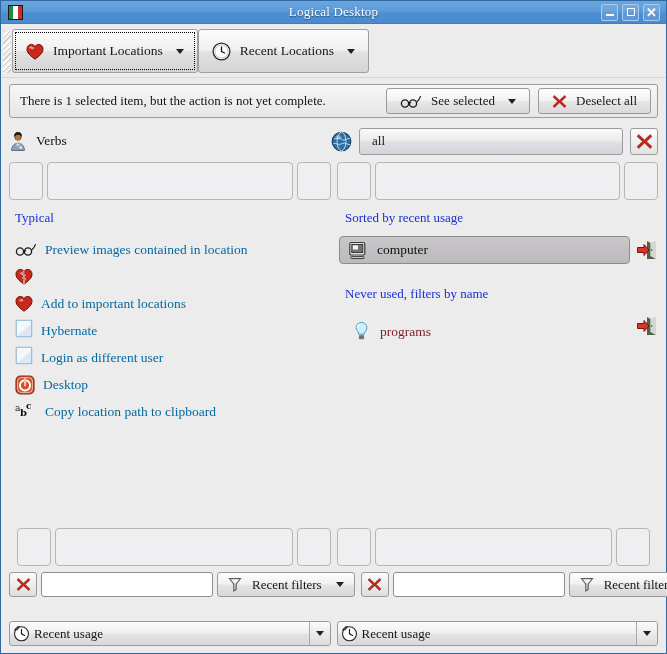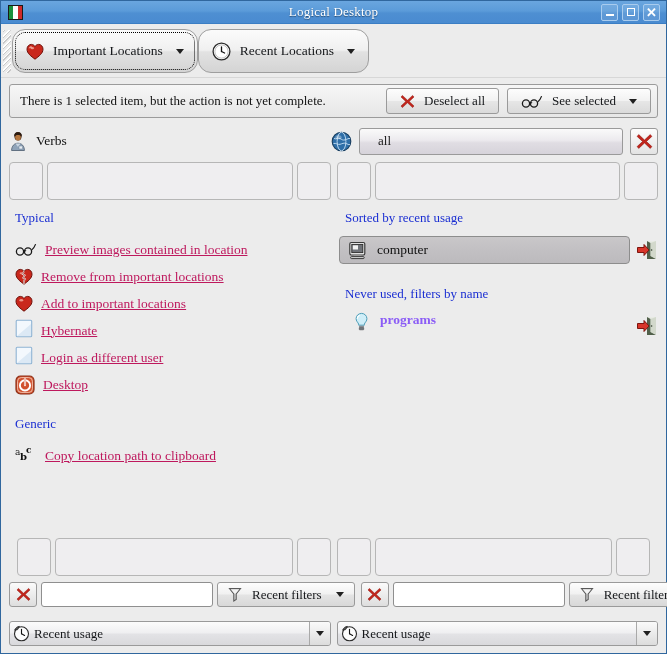--- a/index.html
+++ b/index.html
@@ -56,21 +56,21 @@
   }
   .grip{
     width:8px;margin:3px 1px 4px 2px;flex:0 0 8px;
     background:repeating-linear-gradient(135deg,#ffffff 0 1px,#c9c9c9 1px 2px,#ececec 2px 4px);
     border-radius:1px;
   }
   .tab{
     display:flex;align-items:center;gap:9px;
     padding:0 13px;margin:2px 0 4px 0;
     min-width:150px;box-sizing:border-box;
-    border:1px solid #9e9e9e;border-radius:13px;
+    border:1px solid #9e9e9e;border-radius:3px;
     background:linear-gradient(to bottom,#fbfbfb 0%,#f0f0f0 48%,#e2e2e2 52%,#d4d4d4 100%);
     font-size:13.5px;color:#15171a;
   }
   .tab.focused{outline:1px dotted #000;outline-offset:-4px;}
   .tab .lbl{white-space:nowrap;}
   .caret{
     width:0;height:0;border-left:4.5px solid transparent;border-right:4.5px solid transparent;
     border-top:5px solid #202020;margin-left:4px;
   }
 
@@ -104,21 +104,21 @@
     display:flex;align-items:center;flex:0 0 auto;
     margin:9px 8px 0 8px;height:28px;
   }
   .verbs-left{display:flex;align-items:center;gap:9px;width:322px;flex:0 0 322px;}
   .verbs-label{font-size:13.5px;color:#111;}
   .verbs-right{display:flex;align-items:center;gap:7px;flex:1 1 auto;}
   .combo-all{
     flex:1 1 auto;height:27px;box-sizing:border-box;
     border:1px solid #9a9a9a;border-radius:3px;
     background:linear-gradient(to bottom,#fafafa 0%,#eceaee 45%,#e0dde3 55%,#d6d3da 100%);
-    display:flex;align-items:center;padding:0 18px;
+    display:flex;align-items:center;padding:0 12px;
     font-size:13px;color:#1a1a1a;
   }
   .xbtn{
     width:28px;height:27px;flex:0 0 28px;box-sizing:border-box;
     border:1px solid #9a9a9a;border-radius:3px;
     background:linear-gradient(to bottom,#fdfdfd,#e3e3e3);
     display:flex;align-items:center;justify-content:center;
   }
 
   
@@ -140,36 +140,36 @@
   .col{display:flex;flex-direction:column;}
   .col.left{width:322px;flex:0 0 322px;}
   .col.right{flex:1 1 auto;padding-left:8px;}
   .grouphdr{
     font-size:13px;color:#1a2ed2;margin:0 0 10px 6px;
     font-family:"Liberation Serif",serif;
   }
   .grouphdr.sp{margin-top:18px;}
   .vitem{
     display:flex;align-items:center;gap:8px;
-    height:27px;padding-left:6px;font-size:13.5px;color:#be185d;text-decoration:underline;
+    height:27px;padding-left:6px;font-size:13.5px;color:#0369a1;
   }
   .vitem .lbl{white-space:nowrap;}
 
   .listrow{display:flex;align-items:center;gap:6px;margin-bottom:4px;}
   .listbtn{
     flex:1 1 auto;height:28px;box-sizing:border-box;
     display:flex;align-items:center;gap:10px;padding:0 8px;
     border:1px solid #8d8d8d;border-radius:4px;
     background:linear-gradient(to bottom,#c9c7c9 0%,#c2c0c3 50%,#bcbabd 100%);
     font-size:13.5px;color:#101010;
   }
   .listplain{
     flex:1 1 auto;height:28px;box-sizing:border-box;
-    display:flex;align-items:flex-start;gap:10px;padding:0 8px 0 14px;
-    font-size:13.5px;color:#8b5cf6;font-weight:bold;
+    display:flex;align-items:flex-end;gap:10px;padding:0 8px 0 14px;
+    font-size:13.5px;color:#7f1d1d;
   }
   .goico{flex:0 0 22px;width:22px;height:22px;display:flex;align-items:center;justify-content:center;}
 
   .spacer{flex:1 1 auto;}
 
   
   .bottom{flex:0 0 auto;padding:0 8px 7px 8px;box-sizing:border-box;}
   .filterrow{display:flex;gap:6px;margin-top:6px;}
   .filtergroup{display:flex;gap:4px;flex:1 1 0;align-items:center;}
   .redx{
@@ -184,21 +184,21 @@
     padding:0 5px;font-size:13px;color:#111;
     font-family:"Liberation Serif",serif;
   }
   .filterbtn{
     flex:0 0 auto;height:25px;box-sizing:border-box;
     display:flex;align-items:center;gap:10px;padding:0 10px;
     border:1px solid #9a9a9a;border-radius:3px;
     background:linear-gradient(to bottom,#fdfdfd 0%,#f1f1f1 48%,#e4e4e4 52%,#d8d8d8 100%);
     font-size:13px;color:#15171a;white-space:nowrap;
   }
-  .comborow{display:flex;gap:6px;margin-top:14px;}
+  .comborow{display:flex;gap:6px;margin-top:24px;}
   .combo{
     flex:1 1 0;height:25px;box-sizing:border-box;
     display:flex;align-items:center;
     border:1px solid #9a9a9a;border-radius:3px;
     background:linear-gradient(to bottom,#fcfcfc 0%,#efeff1 48%,#e3e3e6 52%,#d9d9dc 100%);
     font-size:13px;color:#15171a;overflow:hidden;
   }
   .combo .ctext{padding-left:3px;flex:1 1 auto;white-space:nowrap;}
   .combo .cico{flex:0 0 18px;margin-left:3px;display:flex;align-items:center;}
   .combo .carrow{
@@ -252,38 +252,38 @@
         </svg>
       </span>
       <span class="lbl">Recent Locations</span>
       <span class="caret"></span>
     </div>
   </div>
 
   <div class="statusrow">
     <span class="status-text">There is 1 selected item, but the action is not yet complete.</span>
     <div class="sbtn">
-      <span class="ico ico-x">
-        <svg width="15" height="15" viewBox="0 0 15 15">
-          <path d="M2.4 1.4 L7.5 6.2 L12.6 1.4 L14 3 L9.2 7.5 L14 12 L12.6 13.6 L7.5 8.8 L2.4 13.6 L1 12 L5.8 7.5 L1 3 Z" fill="#c2251c" stroke="#8f160f" stroke-width=".5"></path>
-        </svg>
-      </span>
-      <span>Deselect all</span>
-    </div>
-    <div class="sbtn">
       <span class="ico ico-glasses">
         <svg width="22" height="13" viewBox="0 0 22 13">
           <circle cx="5" cy="8.5" r="3.6" fill="none" stroke="#1a1a1a" stroke-width="1.3"></circle>
           <circle cx="13" cy="8.5" r="3.6" fill="none" stroke="#1a1a1a" stroke-width="1.3"></circle>
           <path d="M8.6 8.1c.6-.7 1.8-.7 2.4 0" fill="none" stroke="#1a1a1a" stroke-width="1.2"></path>
           <path d="M16.6 7.1c1.4-1.1 3-3.3 4-6" fill="none" stroke="#1a1a1a" stroke-width="1.2"></path>
         </svg>
       </span>
       <span>See selected</span>
       <span class="caret"></span>
+    </div>
+    <div class="sbtn">
+      <span class="ico ico-x">
+        <svg width="15" height="15" viewBox="0 0 15 15">
+          <path d="M2.4 1.4 L7.5 6.2 L12.6 1.4 L14 3 L9.2 7.5 L14 12 L12.6 13.6 L7.5 8.8 L2.4 13.6 L1 12 L5.8 7.5 L1 3 Z" fill="#c2251c" stroke="#8f160f" stroke-width=".5"></path>
+        </svg>
+      </span>
+      <span>Deselect all</span>
     </div>
   </div>
 
   <div class="verbsrow">
     <div class="verbs-left">
       <span class="ico ico-person">
         <svg width="18" height="20" viewBox="0 0 18 20">
           <ellipse cx="9" cy="5.2" rx="3.6" ry="4.2" fill="#3a2418"></ellipse>
           <ellipse cx="9" cy="6.2" rx="2.8" ry="3.2" fill="#b5763e"></ellipse>
           <path d="M9 1.2c2.4 0 3.8 1.6 3.8 3.3 0 .6-.3 1-.6.7-.7-.8-1.9-1.3-3.2-1.3s-2.5.5-3.2 1.3c-.3.3-.6-.1-.6-.7C5.2 2.8 6.6 1.2 9 1.2z" fill="#2d1b10"></path>
@@ -350,21 +350,20 @@
 
       <div class="vitem">
         <span class="ico ico-hb">
           <svg width="18" height="17" viewBox="0 0 18 17">
             <path d="M9 16.2C5.2 13.3 1 10.4 1 6.2 1 3.4 3 1.4 5.4 1.4c1.6 0 2.9.9 3.6 2.1.7-1.2 2-2.1 3.6-2.1C15 1.4 17 3.4 17 6.2c0 4.2-4.2 7.1-8 10z" fill="#c9281d" stroke="#6d1009" stroke-width="1"></path>
             <ellipse cx="6.3" cy="5.2" rx="1.7" ry="1" fill="#f6b9ad" opacity=".7"></ellipse>
             <path d="M9 3.4 L7.6 6.1 L9.8 7.3 L8.1 9.8 L10 11.1 L8.7 13.6 L9 16.2" fill="none" stroke="#ffffff" stroke-width="1.5"></path>
             <path d="M9 3.4 L7.6 6.1 L9.8 7.3 L8.1 9.8 L10 11.1 L8.7 13.6 L9 16.2" fill="none" stroke="#7a140c" stroke-width=".6"></path>
           </svg>
         </span>
-        <span class="lbl">Remove from important locations</span>
       </div>
 
       <div class="vitem">
         <span class="ico ico-heart">
           <svg width="18" height="17" viewBox="0 0 18 17">
             <path d="M9 16.2C5.2 13.3 1 10.4 1 6.2 1 3.4 3 1.4 5.4 1.4c1.6 0 2.9.9 3.6 2.1.7-1.2 2-2.1 3.6-2.1C15 1.4 17 3.4 17 6.2c0 4.2-4.2 7.1-8 10z" fill="#c9281d" stroke="#6d1009" stroke-width="1"></path>
             <ellipse cx="6.3" cy="5.2" rx="1.9" ry="1.2" fill="#f6b9ad" opacity=".75"></ellipse>
           </svg>
         </span>
         <span class="lbl">Add to important locations</span>
@@ -396,21 +395,20 @@
             <rect x="1" y="1" width="18" height="18" rx="4.5" fill="#d1512e" stroke="#8a2f17" stroke-width="1.2"></rect>
             <rect x="2.6" y="2.6" width="14.8" height="14.8" rx="3.6" fill="none" stroke="#f2bda8" stroke-width="1"></rect>
             <circle cx="10" cy="10.4" r="5.1" fill="none" stroke="#ffffff" stroke-width="1.9"></circle>
             <line x1="10" y1="4.4" x2="10" y2="10.2" stroke="#ffffff" stroke-width="2.1" stroke-linecap="round"></line>
             <line x1="10" y1="4.4" x2="10" y2="10.2" stroke="#d1512e" stroke-width=".7" stroke-linecap="round"></line>
           </svg>
         </span>
         <span class="lbl">Desktop</span>
       </div>
 
-      <div class="grouphdr sp">Generic</div>
 
       <div class="vitem">
         <span class="ico">
           <svg width="22" height="18" viewBox="0 0 22 18">
             <text x="0" y="10" font-family="DejaVu Serif, serif" font-size="9" fill="#1a1a1a">a</text>
             <text x="5" y="15" font-family="DejaVu Serif, serif" font-size="10" font-weight="bold" fill="#111">b</text>
             <text x="11" y="8" font-family="DejaVu Serif, serif" font-size="9" font-weight="bold" fill="#111">c</text>
           </svg>
         </span>
         <span class="lbl">Copy location path to clipboard</span>

